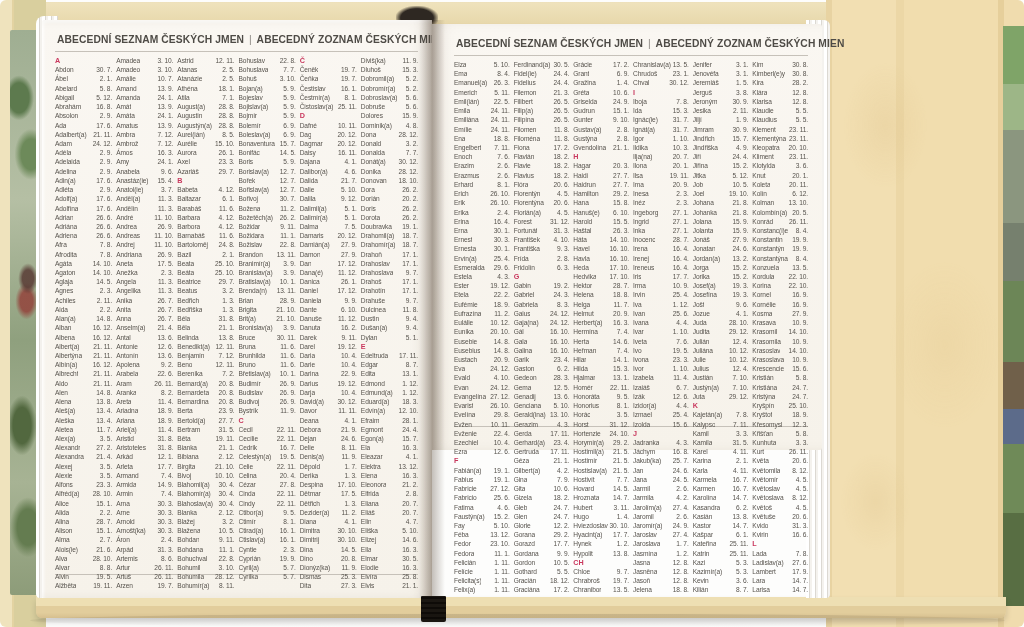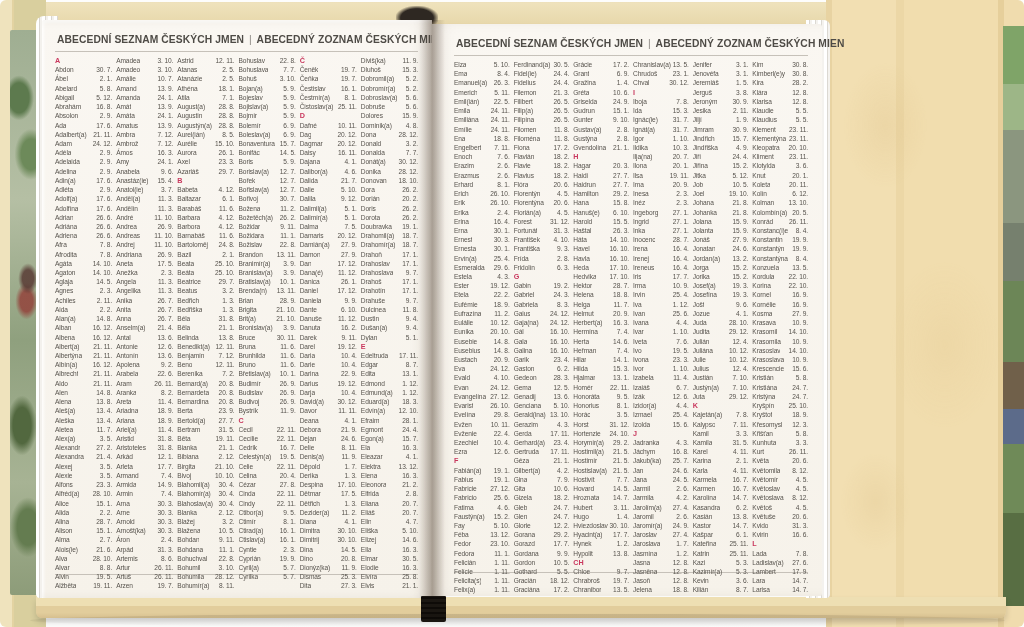--- a/index.html
+++ b/index.html
@@ -45,21 +45,21 @@
   
   .edges-left{position:absolute;left:36px;top:16px;width:22px;height:582px;border-radius:8px 0 0 4px;
               background:repeating-linear-gradient(90deg,#ffffff 0 3px,#d9d6d0 3px 4px,#f3f1ed 4px 6px);}
   .edges-right{position:absolute;left:806px;top:20px;width:24px;height:578px;border-radius:0 6px 4px 0;
               background:repeating-linear-gradient(90deg,#ffffff 0 3px,#dbd8d2 3px 4px,#f4f2ee 4px 6px);}
 
   
   .page{position:absolute;background:linear-gradient(#faf7f2,#f6f2ea);top:20px;height:578px;width:390px;}
   .page.left{left:42px;border-radius:3px 0 0 2px;
              box-shadow:inset -14px 0 18px -12px rgba(90,70,50,.45), inset 2px 2px 3px rgba(255,255,255,.8);}
-  .page.right{left:432px;top:24px;height:572px;border-radius:0 3px 2px 0;
+  .page.right{left:432px;top:24px;height:426px;border-radius:0 3px 2px 0;
              box-shadow:inset 14px 0 18px -12px rgba(90,70,50,.4);}
   .gutter{position:absolute;left:419px;top:20px;width:26px;height:578px;
           background:linear-gradient(90deg,rgba(70,55,40,0),rgba(70,55,40,.22) 45%,rgba(70,55,40,.3) 52%,rgba(70,55,40,0));}
 
   .page-header{position:absolute;left:15px;top:13px;right:14px;
           font-size:10.6px;font-weight:700;color:#4e4b46;letter-spacing:.1px;
           transform:scaleX(.97);transform-origin:left;white-space:nowrap;}
   .page.right .page-header{left:24px;}
   .page-header .sep{color:#8a8680;padding:0 5px;font-weight:400;}
   .hr{position:absolute;left:13px;right:14px;top:31px;border-top:1px solid #c6c1b9;}

